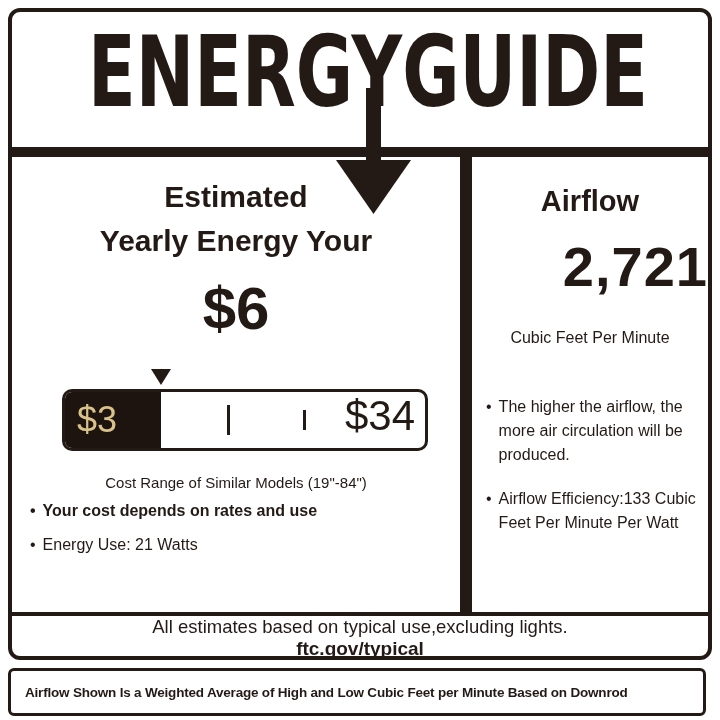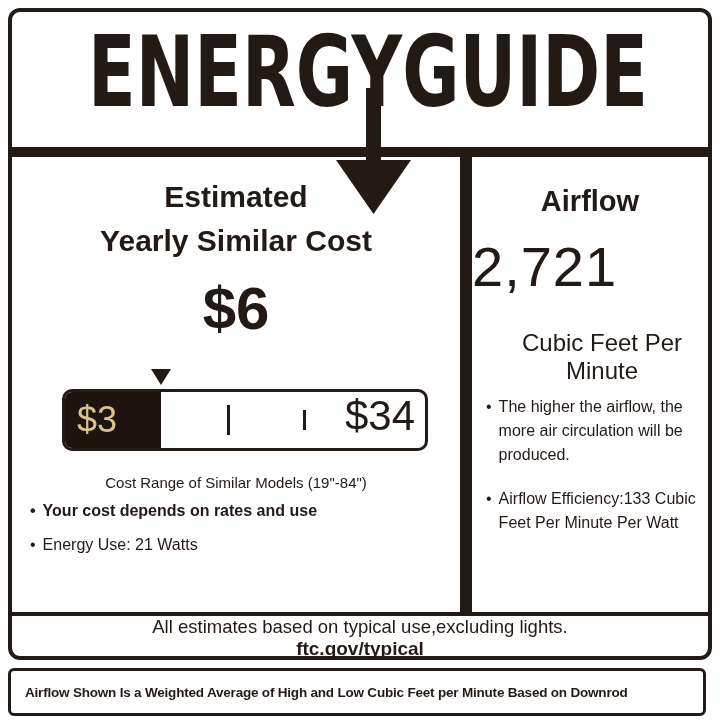--- a/index.html
+++ b/index.html
@@ -44,23 +44,23 @@
   .tick-2{left:142px;top:18px;height:20px;}
 
   .lp-caption{position:absolute;top:317px;left:0;width:100%;text-align:center;font-size:15px;}
   .lp-bullets{position:absolute;top:342px;left:18px;right:4px;margin:0;padding:0;list-style:none;}
   .lp-bullets li{font-size:16px;line-height:24px;margin-bottom:10px;white-space:nowrap;}
   .lp-bullets li.bold{font-weight:bold;}
   .dot{margin-right:7px;}
 
   .rp-heading{position:absolute;top:28px;left:0;width:100%;text-align:center;
     font-weight:bold;font-size:29px;}
-  .rp-value{position:absolute;top:72px;left:0;width:100%;text-align:left;
-    font-weight:normal;font-size:56px;line-height:76px;letter-spacing:1px;}
-  .rp-unit{position:absolute;top:172px;left:0;width:100%;text-align:center;font-size:24px;margin-left:12px;}
+  .rp-value{position:absolute;top:72px;left:0;width:100%;text-align:right;
+    font-weight:bold;font-size:56px;line-height:76px;letter-spacing:1px;}
+  .rp-unit{position:absolute;top:172px;left:0;width:100%;text-align:center;font-size:16px;}
   .rp-bullets{position:absolute;top:238px;left:14px;right:6px;margin:0;padding:0;list-style:none;}
   .rp-bullets li{font-size:16px;line-height:24px;margin-bottom:20px;display:flex;}
   .rp-bullets .dot{flex:none;}
 
   .bottom-strip{
     position:absolute;left:0;top:600px;width:696px;height:44px;box-sizing:border-box;
     border-top:4px solid #241a15;display:flex;align-items:center;
     justify-content:space-between;padding:0 14px;flex-direction:column;
   }
   .bottom-note{font-size:18.5px;}
@@ -81,21 +81,21 @@
 <div class="label-box">
 
   <div class="title-area"></div>
   <div class="hbar"></div>
 
   <div class="content-row">
 
     <div class="left-panel">
       <div class="lp-heading">
         <div>Estimated</div>
-        <div>Yearly Similar Cost</div>
+        <div>Yearly Energy Your</div>
       </div>
       <div class="lp-cost">$6</div>
 
       <div class="marker"></div>
 
       <div class="cost-bar">
         <div class="bar-min-seg">
           <span>$3</span>
         </div>
         <div class="bar-max-seg">

